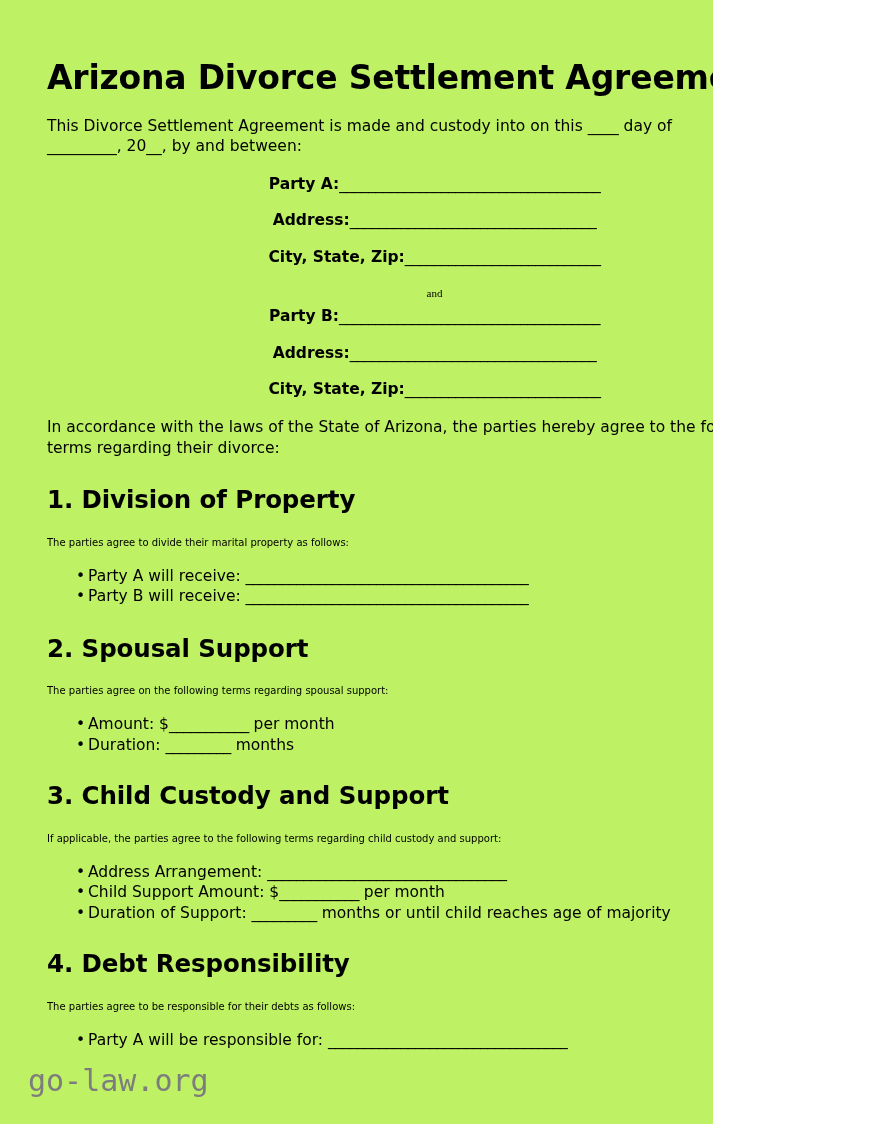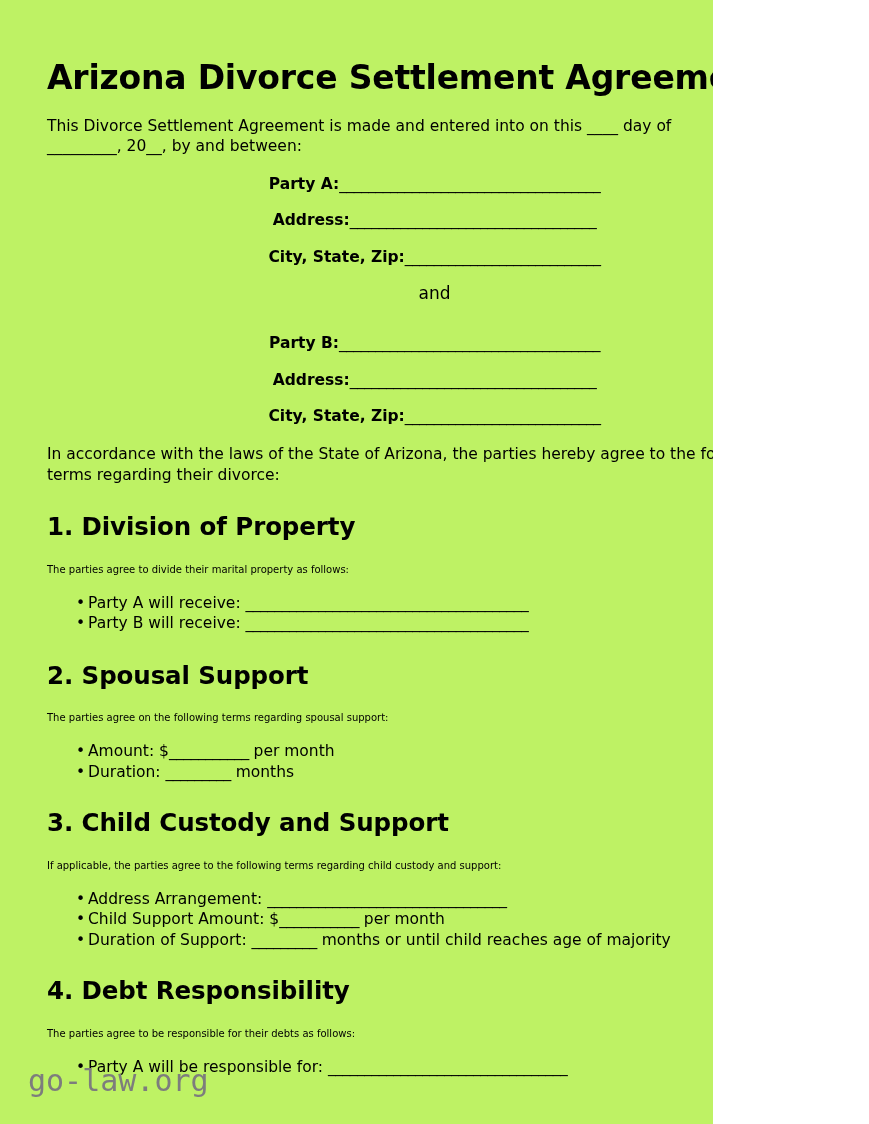--- a/index.html
+++ b/index.html
@@ -64,24 +64,25 @@
   }
   .field-row:last-child { margin-bottom: 0; }
   .field-label {
     font-weight: bold;
   }
   .field-rule {
     font-weight: normal;
     letter-spacing: -0.5px;
   }
   .plain-and {
-    font-size: 17px;
+    font-size: 11px;
     line-height: 20px;
     font-weight: normal;
-    margin-bottom: 30px;
+    margin-bottom: 3px;
+    font-family: Liberation Serif, serif;
   }
 
   
   .sec-head {
     font-size: 24.5px;
     font-weight: bold;
     margin: 0;
     line-height: 1.2;
     letter-spacing: -0.1px;
   }
@@ -140,21 +141,21 @@
 </style>
 </head>
 <body>
 
 <div class="page">
 
   <div class="content">
 
     <h1 class="doc-title">Arizona Divorce Settlement Agreement</h1>
 
-    <p class="para intro">This Divorce Settlement Agreement is made and entered into on this ____ day of _________, 20__, by and between:</p>
+    <p class="para intro">This Divorce Settlement Agreement is made and custody into on this ____ day of _________, 20__, by and between:</p>
 
     <div class="fields">
 
       <div class="field-row">
         <span class="field-label">Party A:</span><span class="field-rule">____________________________________</span>
       </div>
 
       <div class="field-row">
         <span class="field-label">Address:</span><span class="field-rule">__________________________________</span>
       </div>

